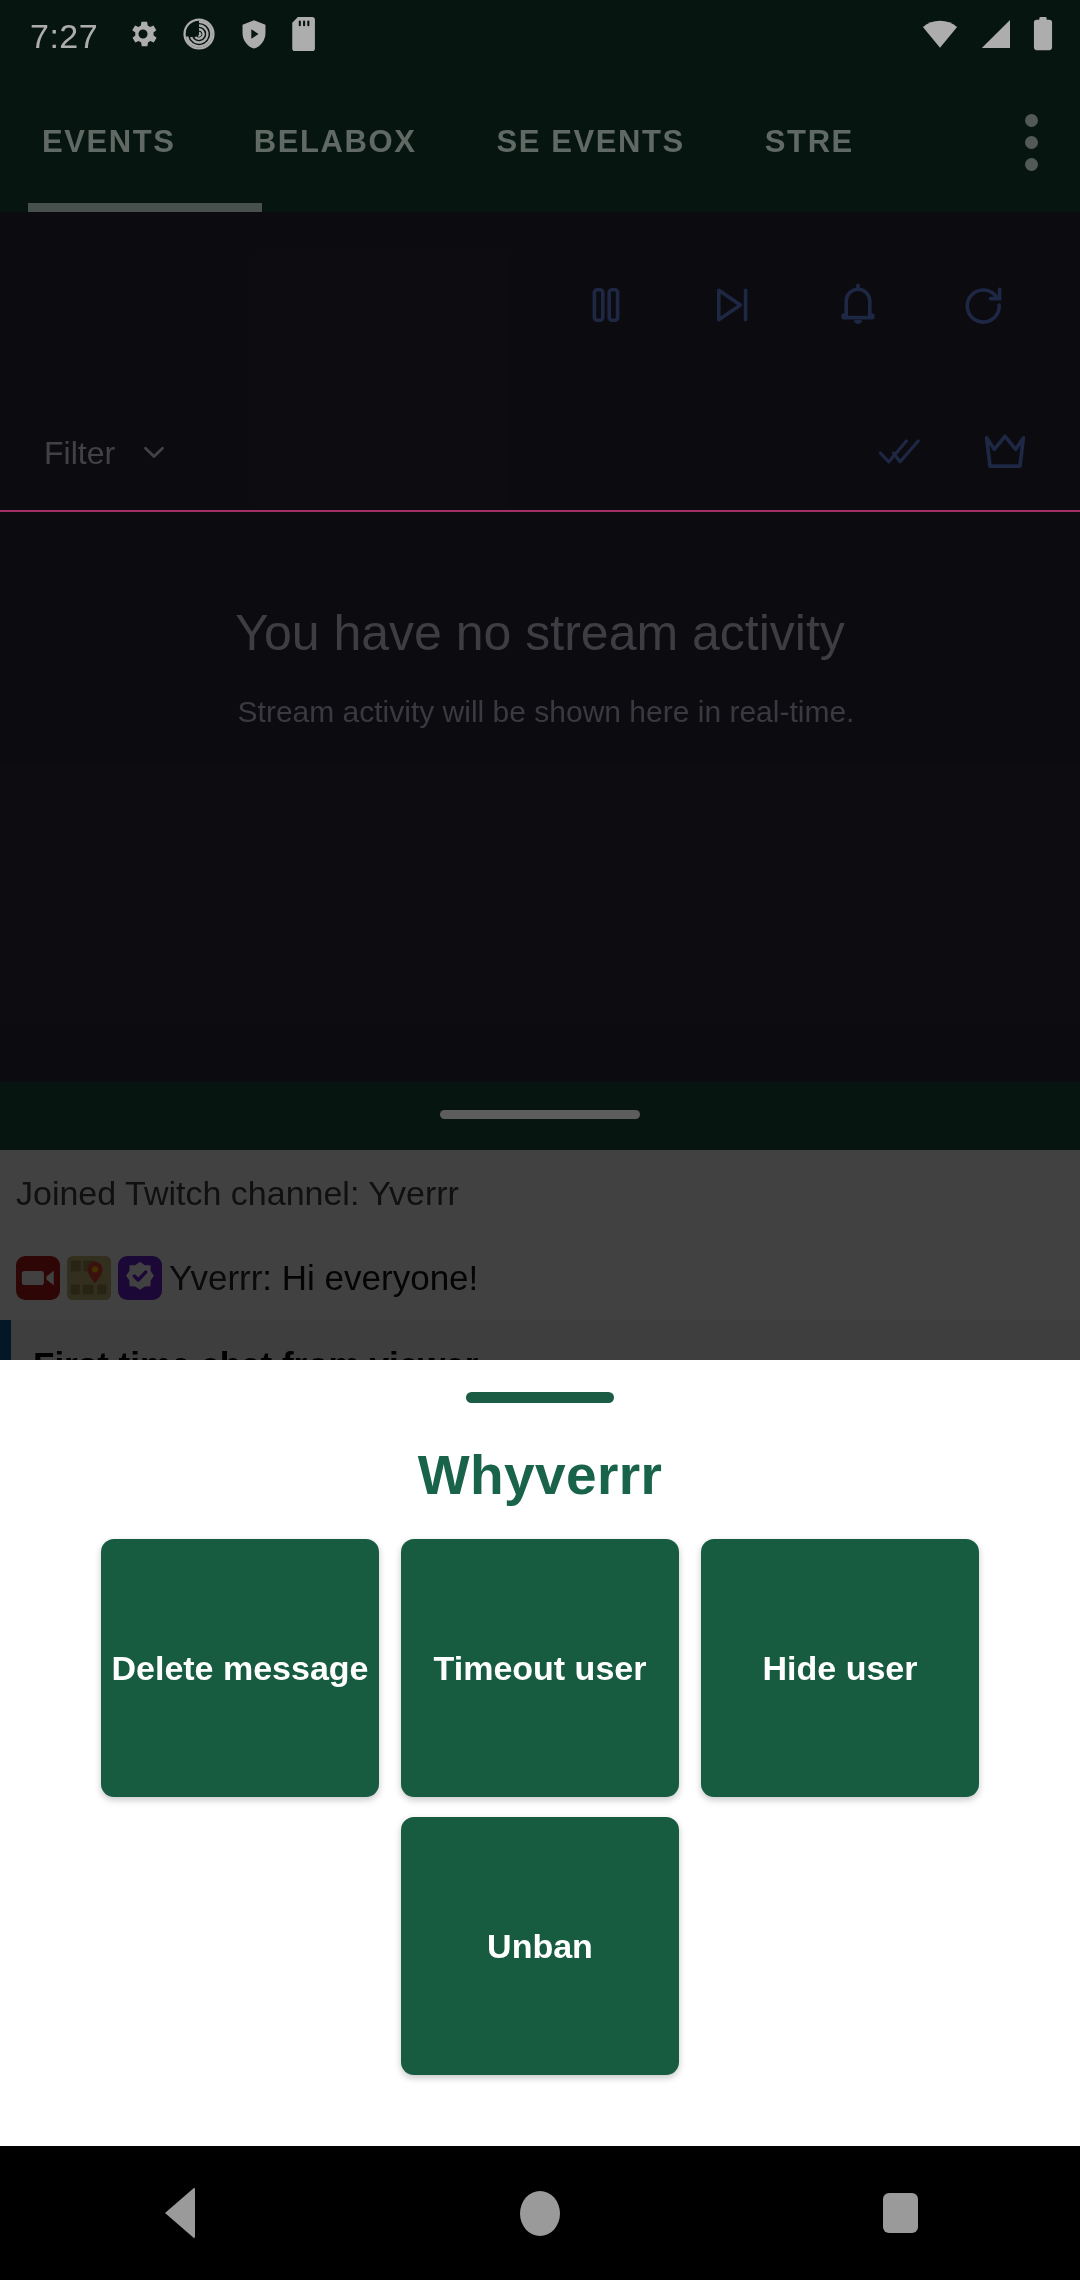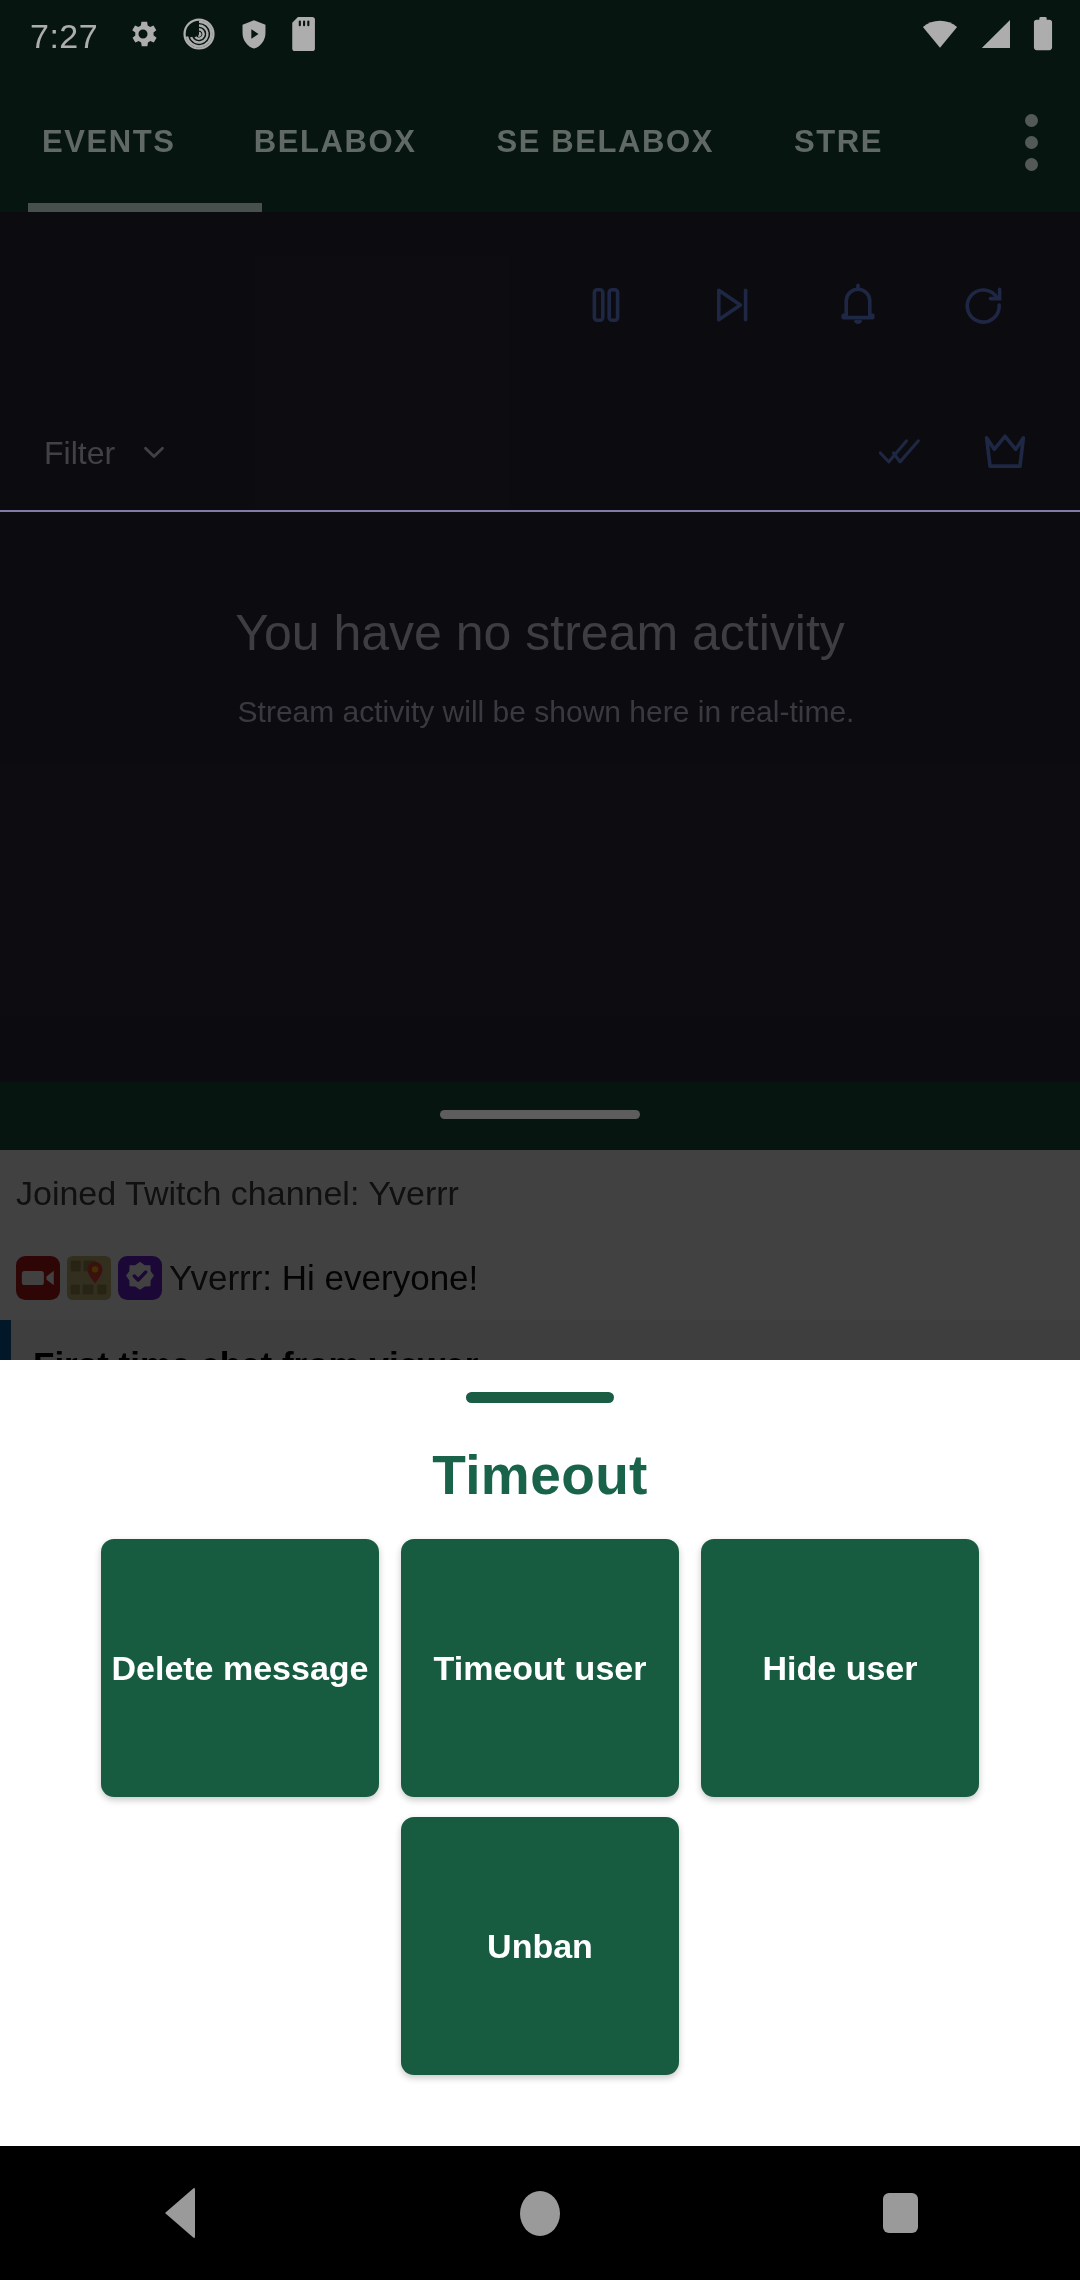--- a/index.html
+++ b/index.html
@@ -75,21 +75,21 @@
   #player-controls {
     position:absolute; top:30px; left:0; width:1080px;
     height:130px; display:flex; align-items:center;
     justify-content:flex-end; gap:78px; padding-right:72px;
   }
   .pc-ico { display:block; }
 
   #filter-row {
     position:absolute; top:185px; left:0; width:1080px; height:115px;
     display:flex; align-items:center; padding:0 52px 0 44px;
-    border-bottom:2px solid #c4b5fd;
+    border-bottom:2px solid #ec4899;
   }
   #filter-label { color:#606067; font-size:32px; }
   #filter-chevron { margin-left:22px; display:block; }
   #filter-actions { margin-left:auto; display:flex; align-items:center; gap:58px; }
 
   #empty-state {
     position:absolute; top:390px; left:0; width:1080px;
     text-align:center;
   }
   #empty-title { color:#5a5a62; font-size:50px; line-height:1.25; }
@@ -248,21 +248,21 @@
   </div>
 
   <div id="tab-bar">
     <div class="tab" id="tab-events">
       <span>EVENTS</span>
     </div>
     <div class="tab" id="tab-belabox">
       <span>BELABOX</span>
     </div>
     <div class="tab" id="tab-se-overlay">
-      <span>SE BELABOX</span>
+      <span>SE EVENTS</span>
     </div>
     <div class="tab" id="tab-stream">
       <span>STRE</span>
     </div>
     <div id="overflow-menu">
       <span></span>
       <span></span>
       <span></span>
     </div>
   </div>
@@ -367,21 +367,21 @@
     </div>
     <div id="chat-event-row">
       <span id="chat-event-text">First time chat from viewer</span>
     </div>
   </div>
   <div id="chat-scrim"></div>
   <div id="page-scrim"></div>
 
   <div id="bottom-sheet">
     <div id="sheet-handle"></div>
-    <div id="sheet-title">Timeout</div>
+    <div id="sheet-title">Whyverrr</div>
 
     <div class="btn-row" id="btn-row-1">
       <button class="action-btn" id="btn-delete-message">Delete message</button>
       <button class="action-btn" id="btn-timeout-user">Timeout user</button>
       <button class="action-btn" id="btn-hide-user">Hide user</button>
     </div>
 
     <div class="btn-row" id="btn-row-2">
       <button class="action-btn" id="btn-unban">Unban</button>
     </div>

